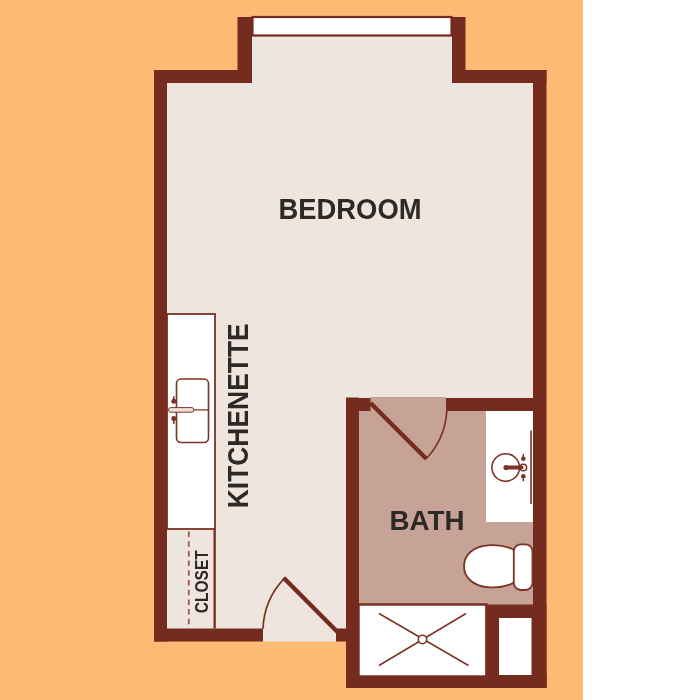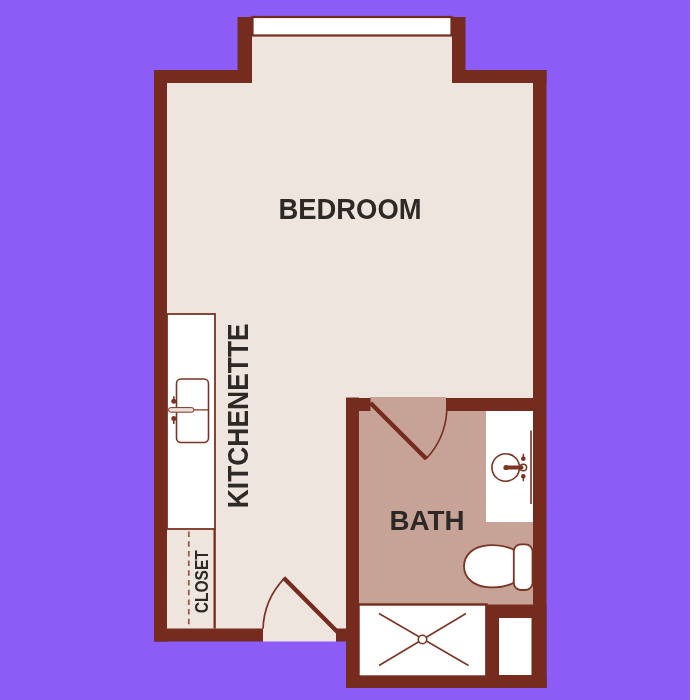--- a/index.html
+++ b/index.html
@@ -1,16 +1,16 @@
 <!DOCTYPE html>
 <html><head>
 <meta charset="utf-8">
 <style>
   html,body{margin:0;padding:0;background:#ffffff;}
-  .page{width:690px;height:700px;position:relative;background:#8b5cf6;overflow:hidden;}
+  .page{width:583px;height:700px;position:relative;background:#fdba74;overflow:hidden;}
   svg{display:block;}
   text{font-family:"Liberation Sans", sans-serif;font-weight:bold;}
 </style>
 </head>
 <body>
 <div class="page">
 <svg width="700" height="700" viewBox="0 0 700 700" xmlns="http://www.w3.org/2000/svg">
 
   <path d="M166,83 H252 V36 H452 V83 H534 V629 H166 Z" fill="#EFE5DF"></path>
 

